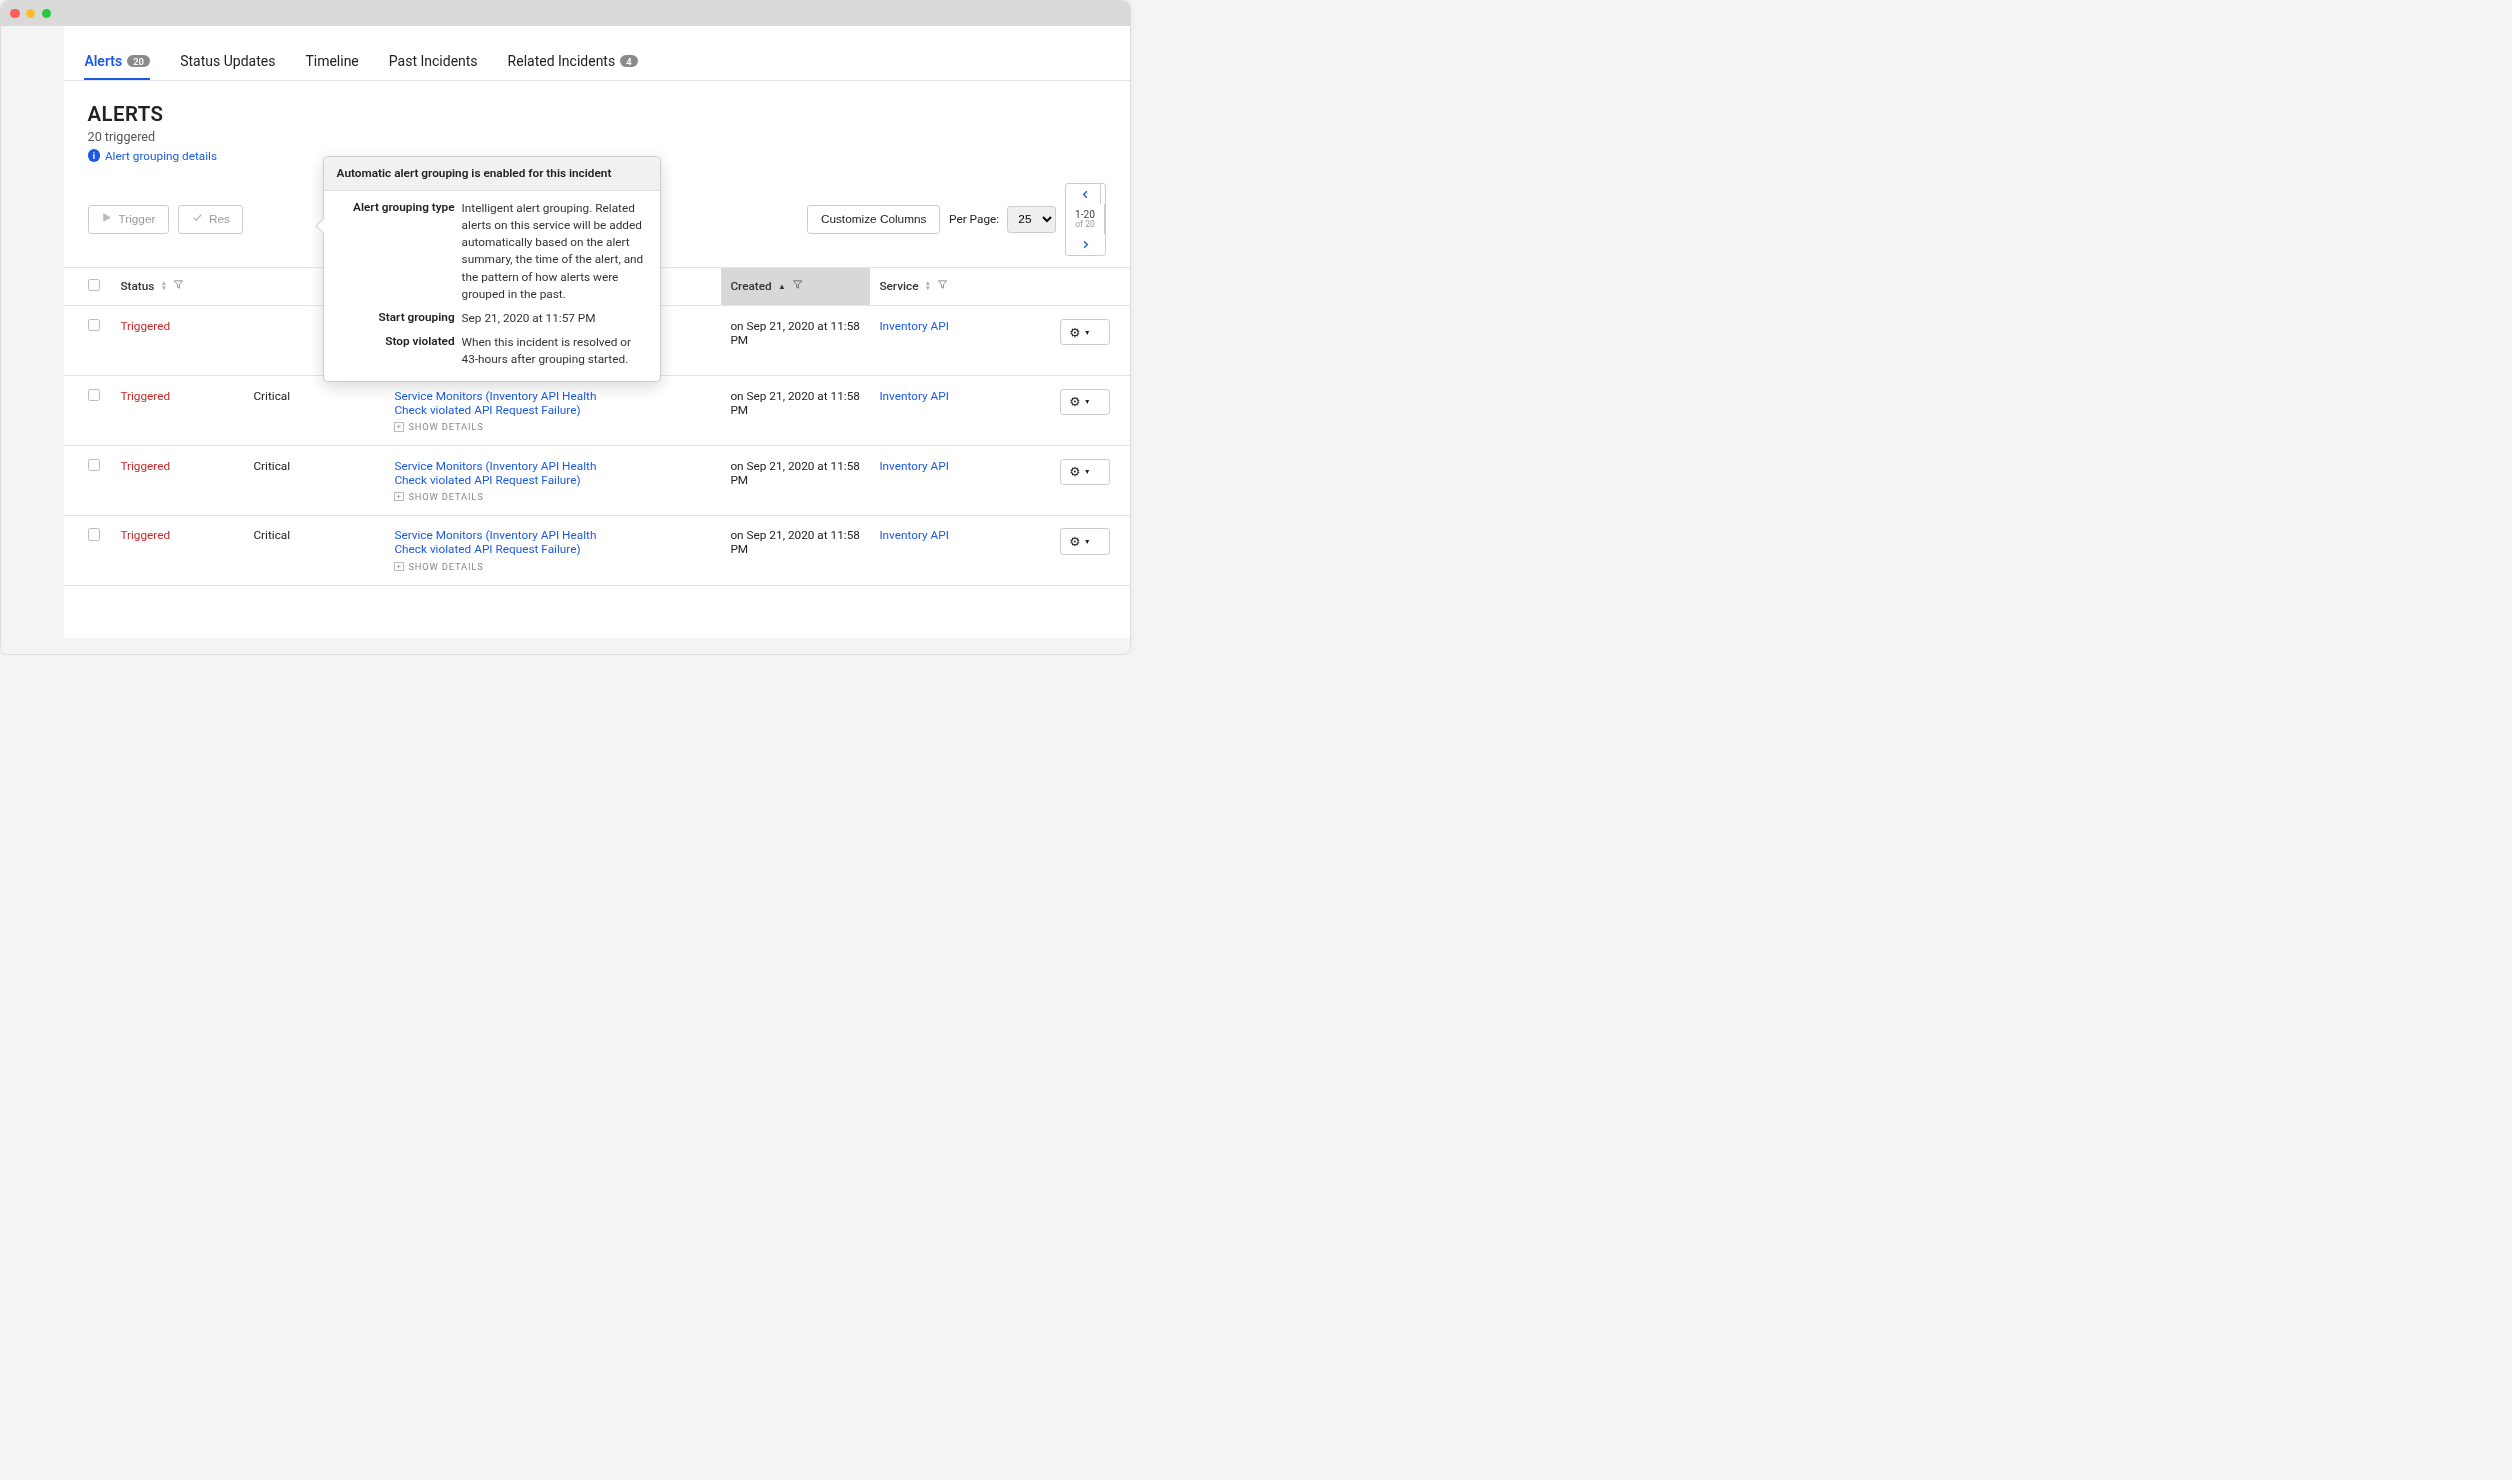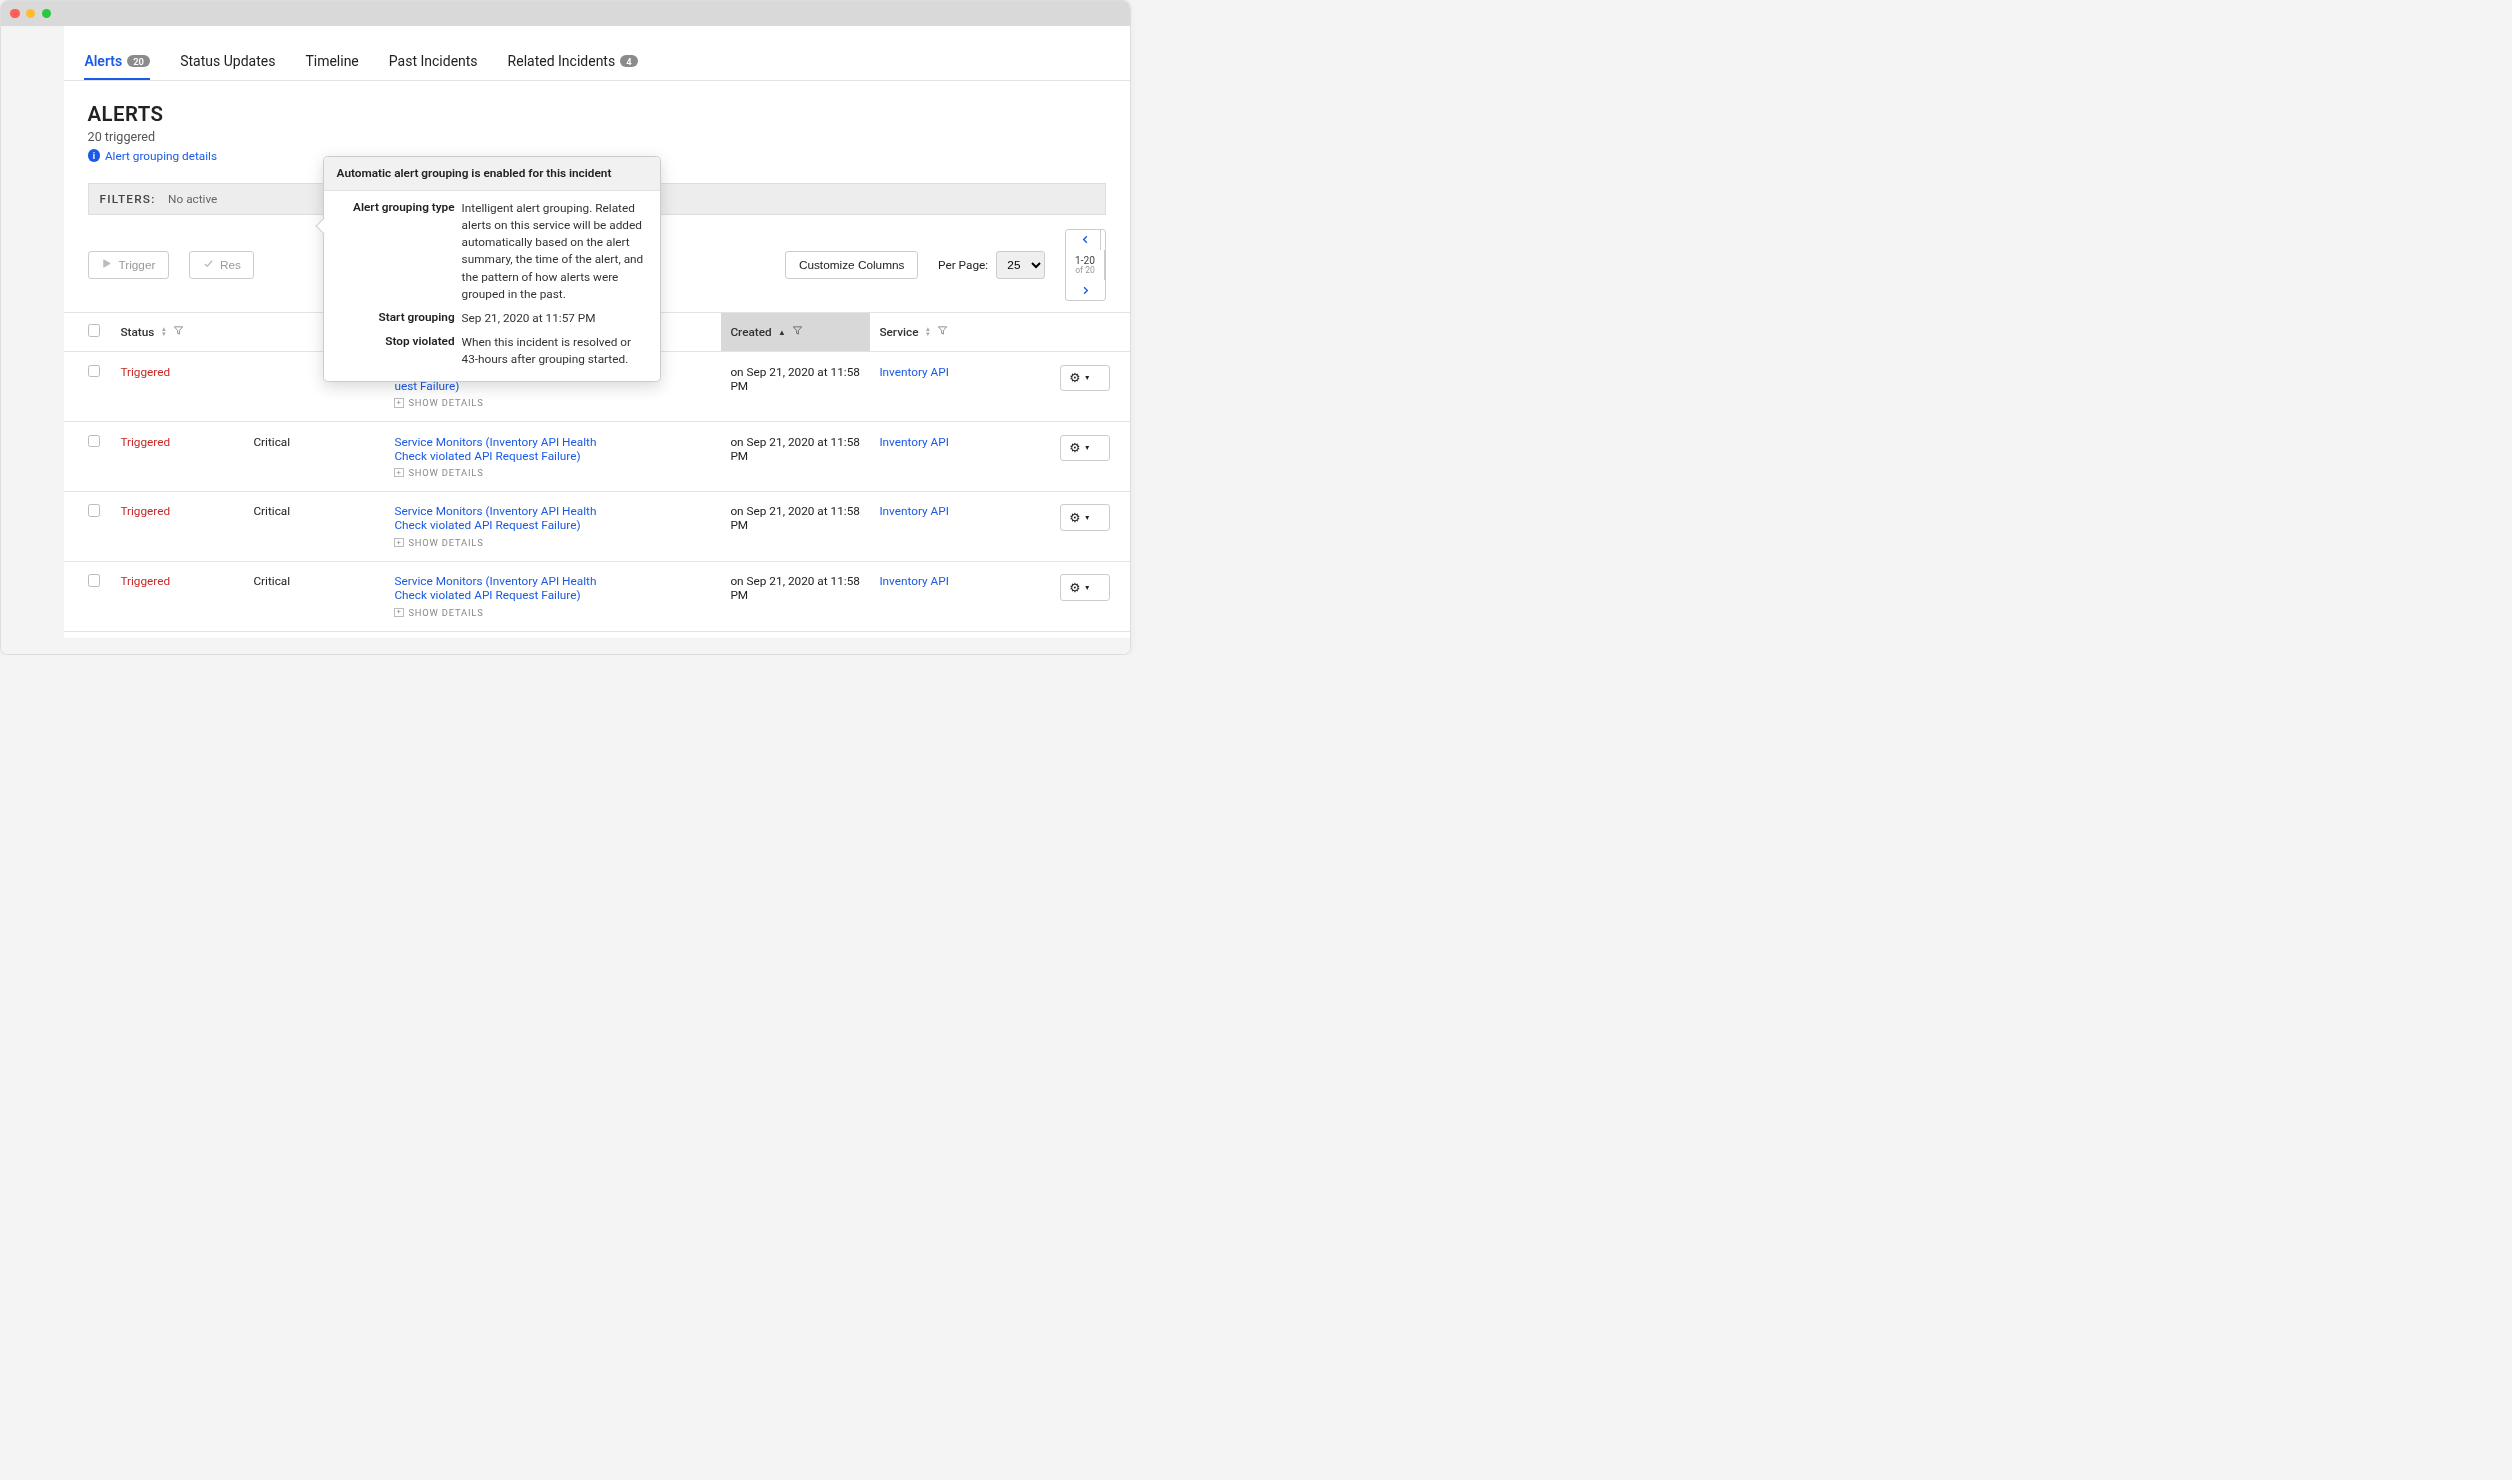--- a/index.html
+++ b/index.html
@@ -109,21 +109,21 @@
     align-items:center;
     font-size:11.8px;
   }
   .filtersbar .fl-label { letter-spacing:1.2px; color:#444; font-weight:500; }
   .filtersbar .fl-text { color:#666; }
   
   .toolbar {
     display:flex;
     align-items:center;
     padding: 14px 23.6px 11px 23.6px;
-    gap:20px;
+    gap:9px;
   }
   .btn {
     display:flex;
     align-items:center;
     gap:6.3px;
     border:0.8px solid #ccc;
     border-radius:3.1px;
     background:#fff;
     padding: 6.3px 12.6px;
     font-size:11.8px;
@@ -271,24 +271,20 @@
 
       <div class="page-head">
         <h1>ALERTS</h1>
         <div class="sub">20 triggered</div>
         <div class="groupinglink">
           <span class="info-icon">i</span>
           <span>Alert grouping details</span>
         </div>
       </div>
 
-      <div class="filtersbar">
-        <span class="fl-label">FILTERS:</span>
-        <span class="fl-text">No active</span>
-      </div>
 
       <div class="toolbar">
         <button class="btn">
           <span>
             <svg class="icon" viewBox="0 0 24 24" fill="none" stroke="#bbb" stroke-width="2">
                 <polygon points="6,4 20,12 6,20" fill="#bbb"></polygon>
               </svg>
           </span>
           <span>Trigger</span>
         </button>

